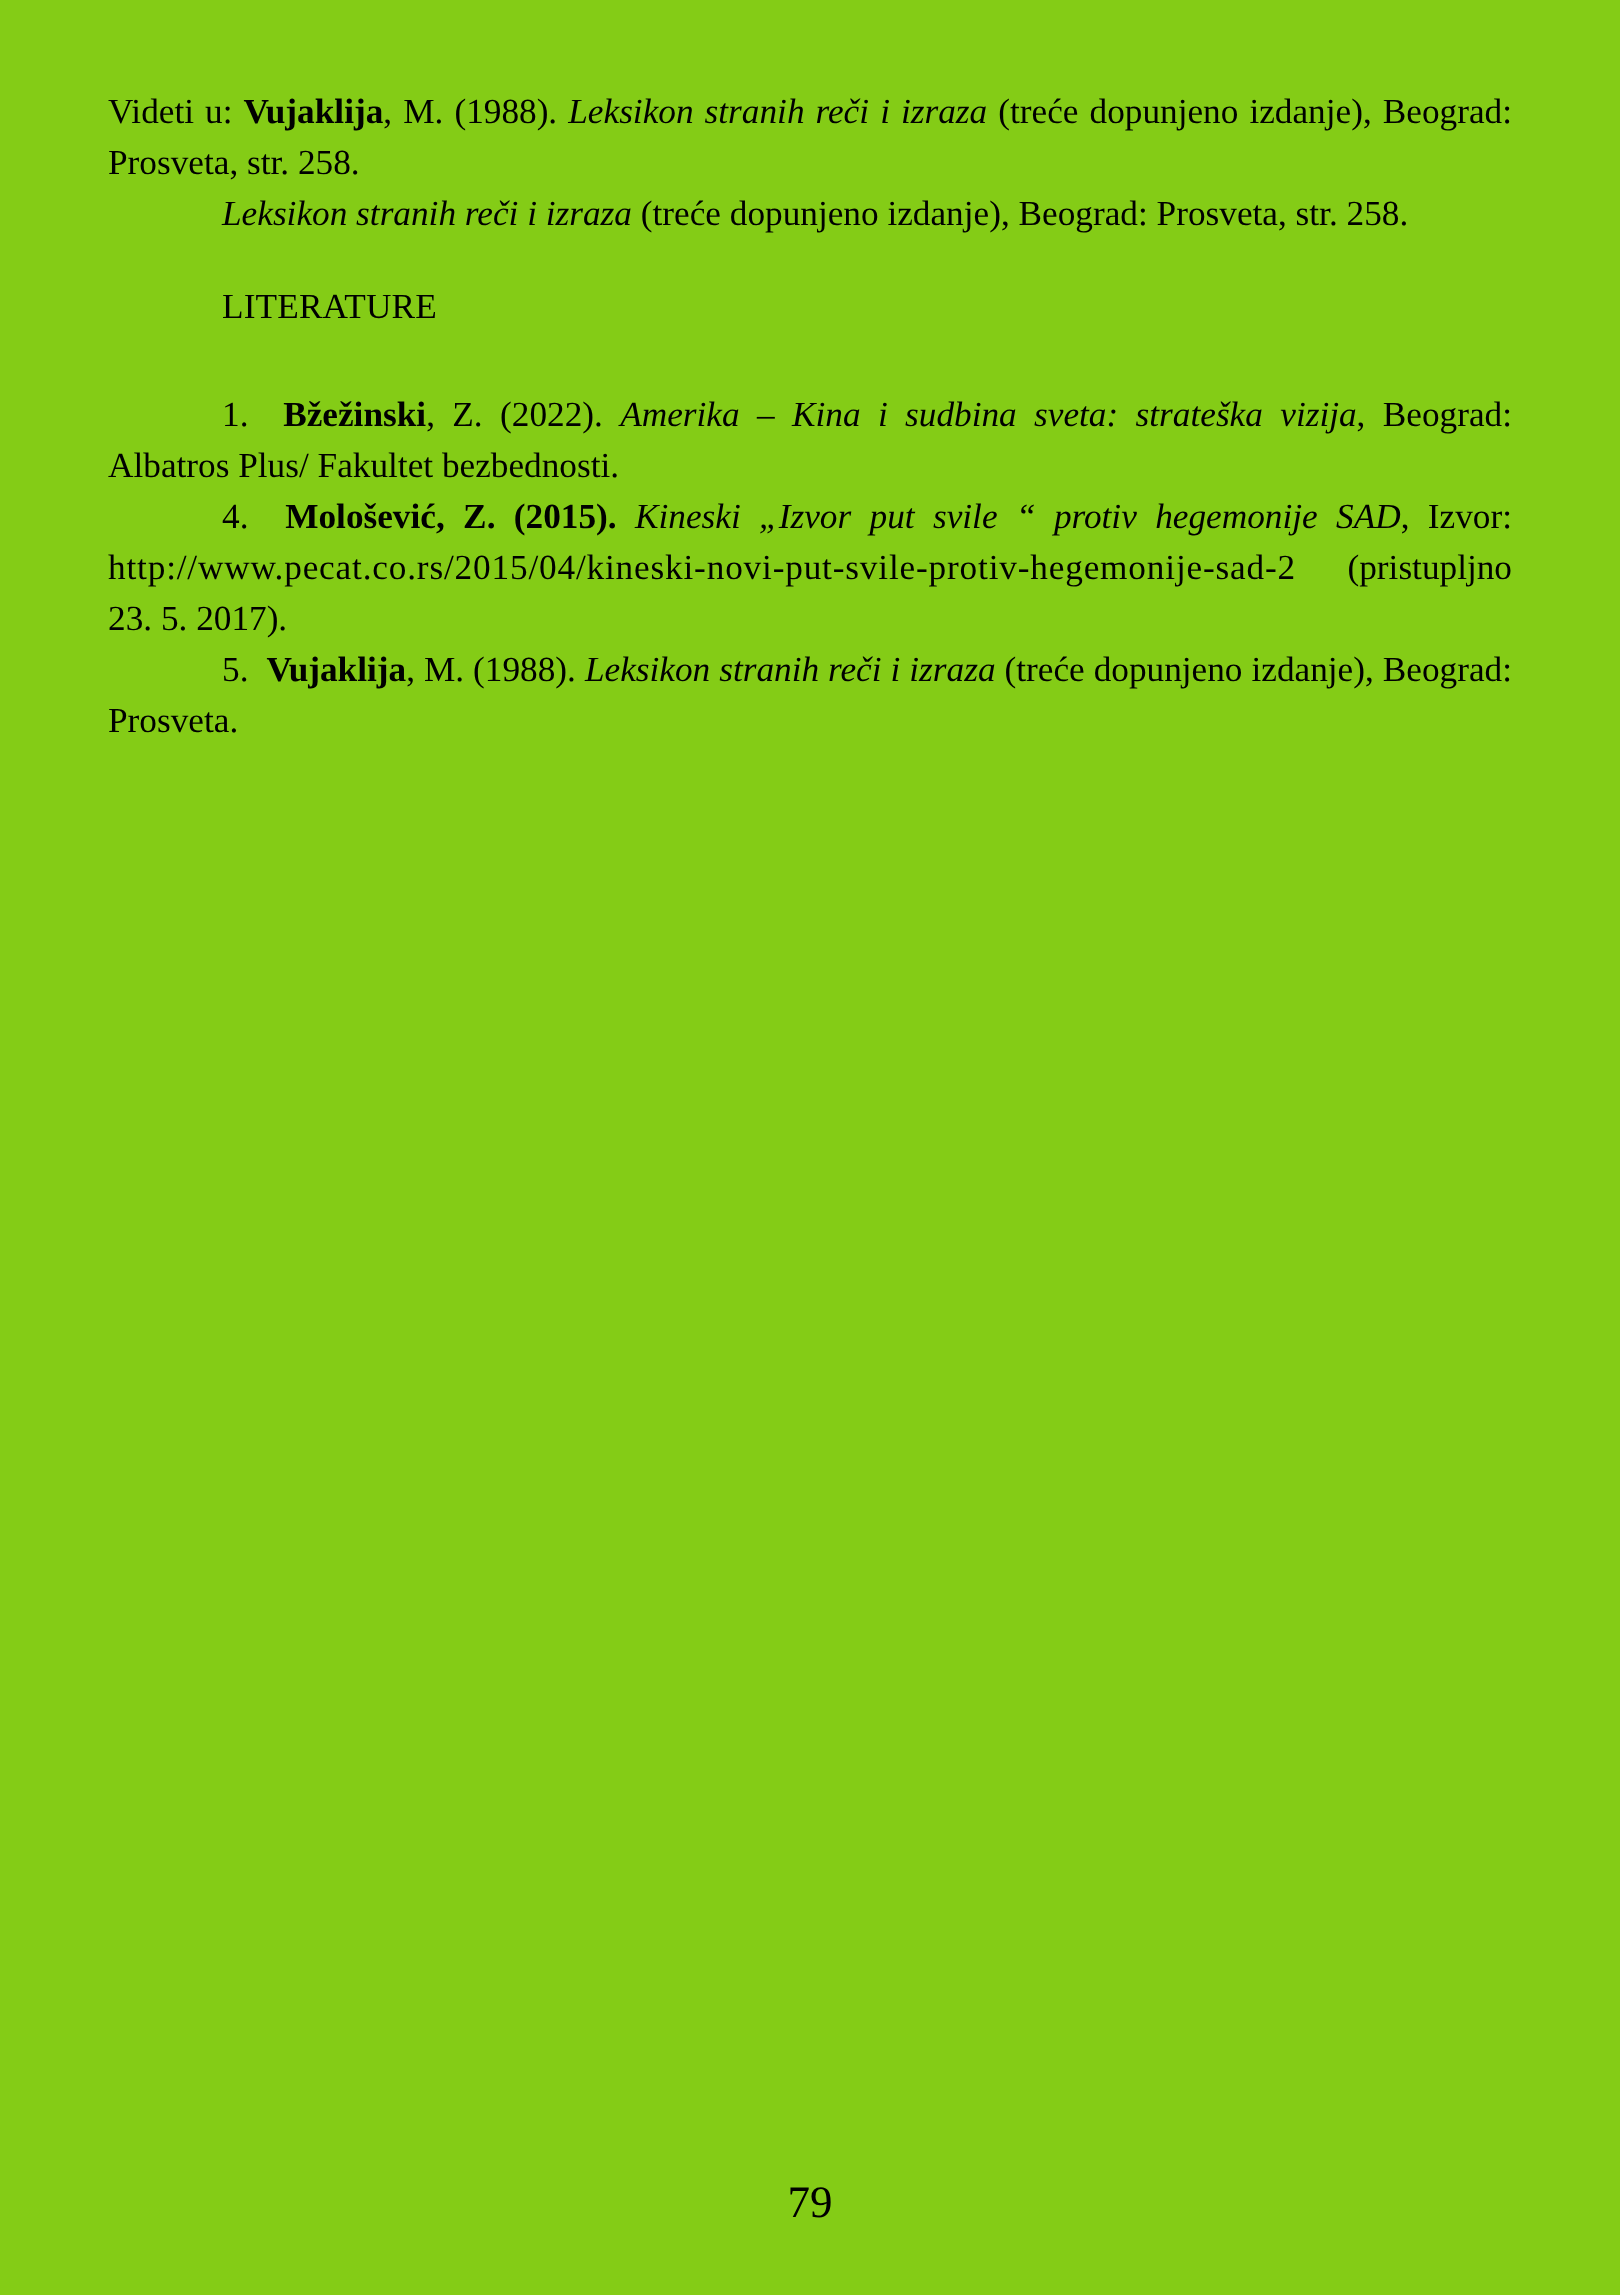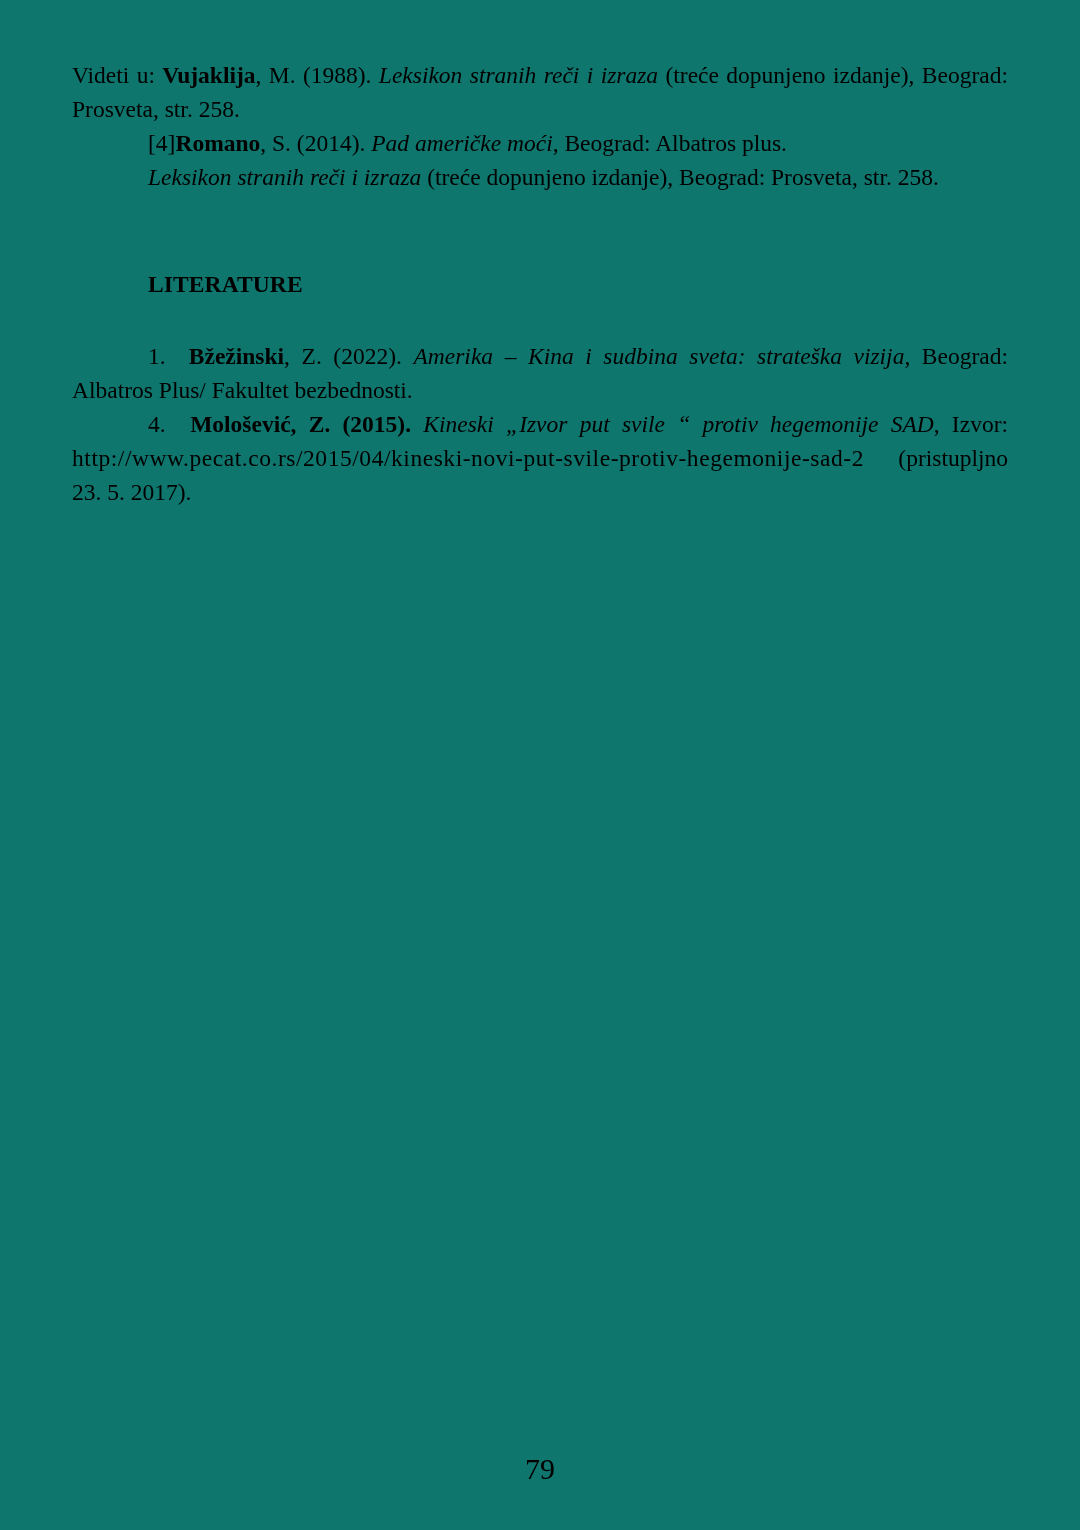--- a/index.html
+++ b/index.html
@@ -4,21 +4,21 @@
 <style>
   html, body {
     margin: 0;
     padding: 0;
     background: #ffffff;
   }
   .page {
     position: relative;
     width: 1080px;
     height: 1530px;
-    background: #0f766e;
+    background: #84cc16;
     font-family: "Liberation Serif", serif;
     color: #000000;
     box-sizing: border-box;
   }
   .content {
     position: absolute;
     left: 72px;
     top: 58px;
     width: 936px;
   }
@@ -29,24 +29,24 @@
     text-align: justify;
     text-justify: inter-word;
   }
   .indent {
     text-indent: 76px;
   }
   .i { font-style: italic; }
   .b { font-weight: bold; }
   .tight { letter-spacing: -0.2px; }
   .section-head {
-    margin-top: 73px;
+    margin-top: 28px;
     margin-bottom: 0;
     font-size: 23.5px;
-    font-weight: bold;
+    font-weight: normal;
     line-height: 34px;
     text-indent: 76px;
     letter-spacing: 0.1px;
   }
   .list-start {
     margin-top: 38px;
   }
   .url {
     font-family: "Liberation Serif", serif;
     letter-spacing: 0.55px;
@@ -62,30 +62,30 @@
   }
 </style>
 </head>
 <body>
 
 <div class="page">
   <div class="content">
 
     <p><span>Videti u: </span><span class="b">Vujaklija</span><span>, M. (1988). </span><span class="i">Leksikon stranih reči i izraza</span><span> (treće dopunjeno izdanje), Beograd: Prosveta, str. 258.</span></p>
 
-    <p class="indent"><span>[4]</span><span class="b">Romano</span><span>, S. (2014). </span><span class="i">Pad američke moći</span><span>, Beograd: Albatros plus.</span></p>
 
     <p class="indent"><span class="i">Leksikon stranih reči i izraza</span><span> (treće dopunjeno izdanje), Beograd: Prosveta, str. 258.</span></p>
 
 
     <p class="section-head">LITERATURE</p>
 
     <p class="indent list-start"><span>1.</span>&nbsp; <span class="b">Bžežinski</span><span>, Z. (2022). </span><span class="i">Amerika – Kina i sudbina sveta: strateška vizija</span><span>, Beograd: Albatros Plus/ Fakultet bezbednosti.</span></p>
 
 
 
     <p class="indent"><span>4.</span>&nbsp; <span class="b">Mološević, Z. (2015).</span><span> </span><span class="i">Kineski „Izvor put svile “ protiv hegemonije SAD</span><span>, Izvor: </span><span class="url">http://www.pecat.co.rs/2015/04/kineski-novi-put-svile-protiv-hegemonije-sad-2</span><span> (pristupljno 23. 5. 2017).</span></p>
 
+    <p class="indent"><span>5.</span>&nbsp; <span class="b">Vujaklija</span><span>, M. (1988). </span><span class="i">Leksikon stranih reči i izraza</span><span> (treće dopunjeno izdanje), Beograd: Prosveta.</span></p>
 
   </div>
 
   <div class="folio">79</div>
 </div>
 
 </body></html>

